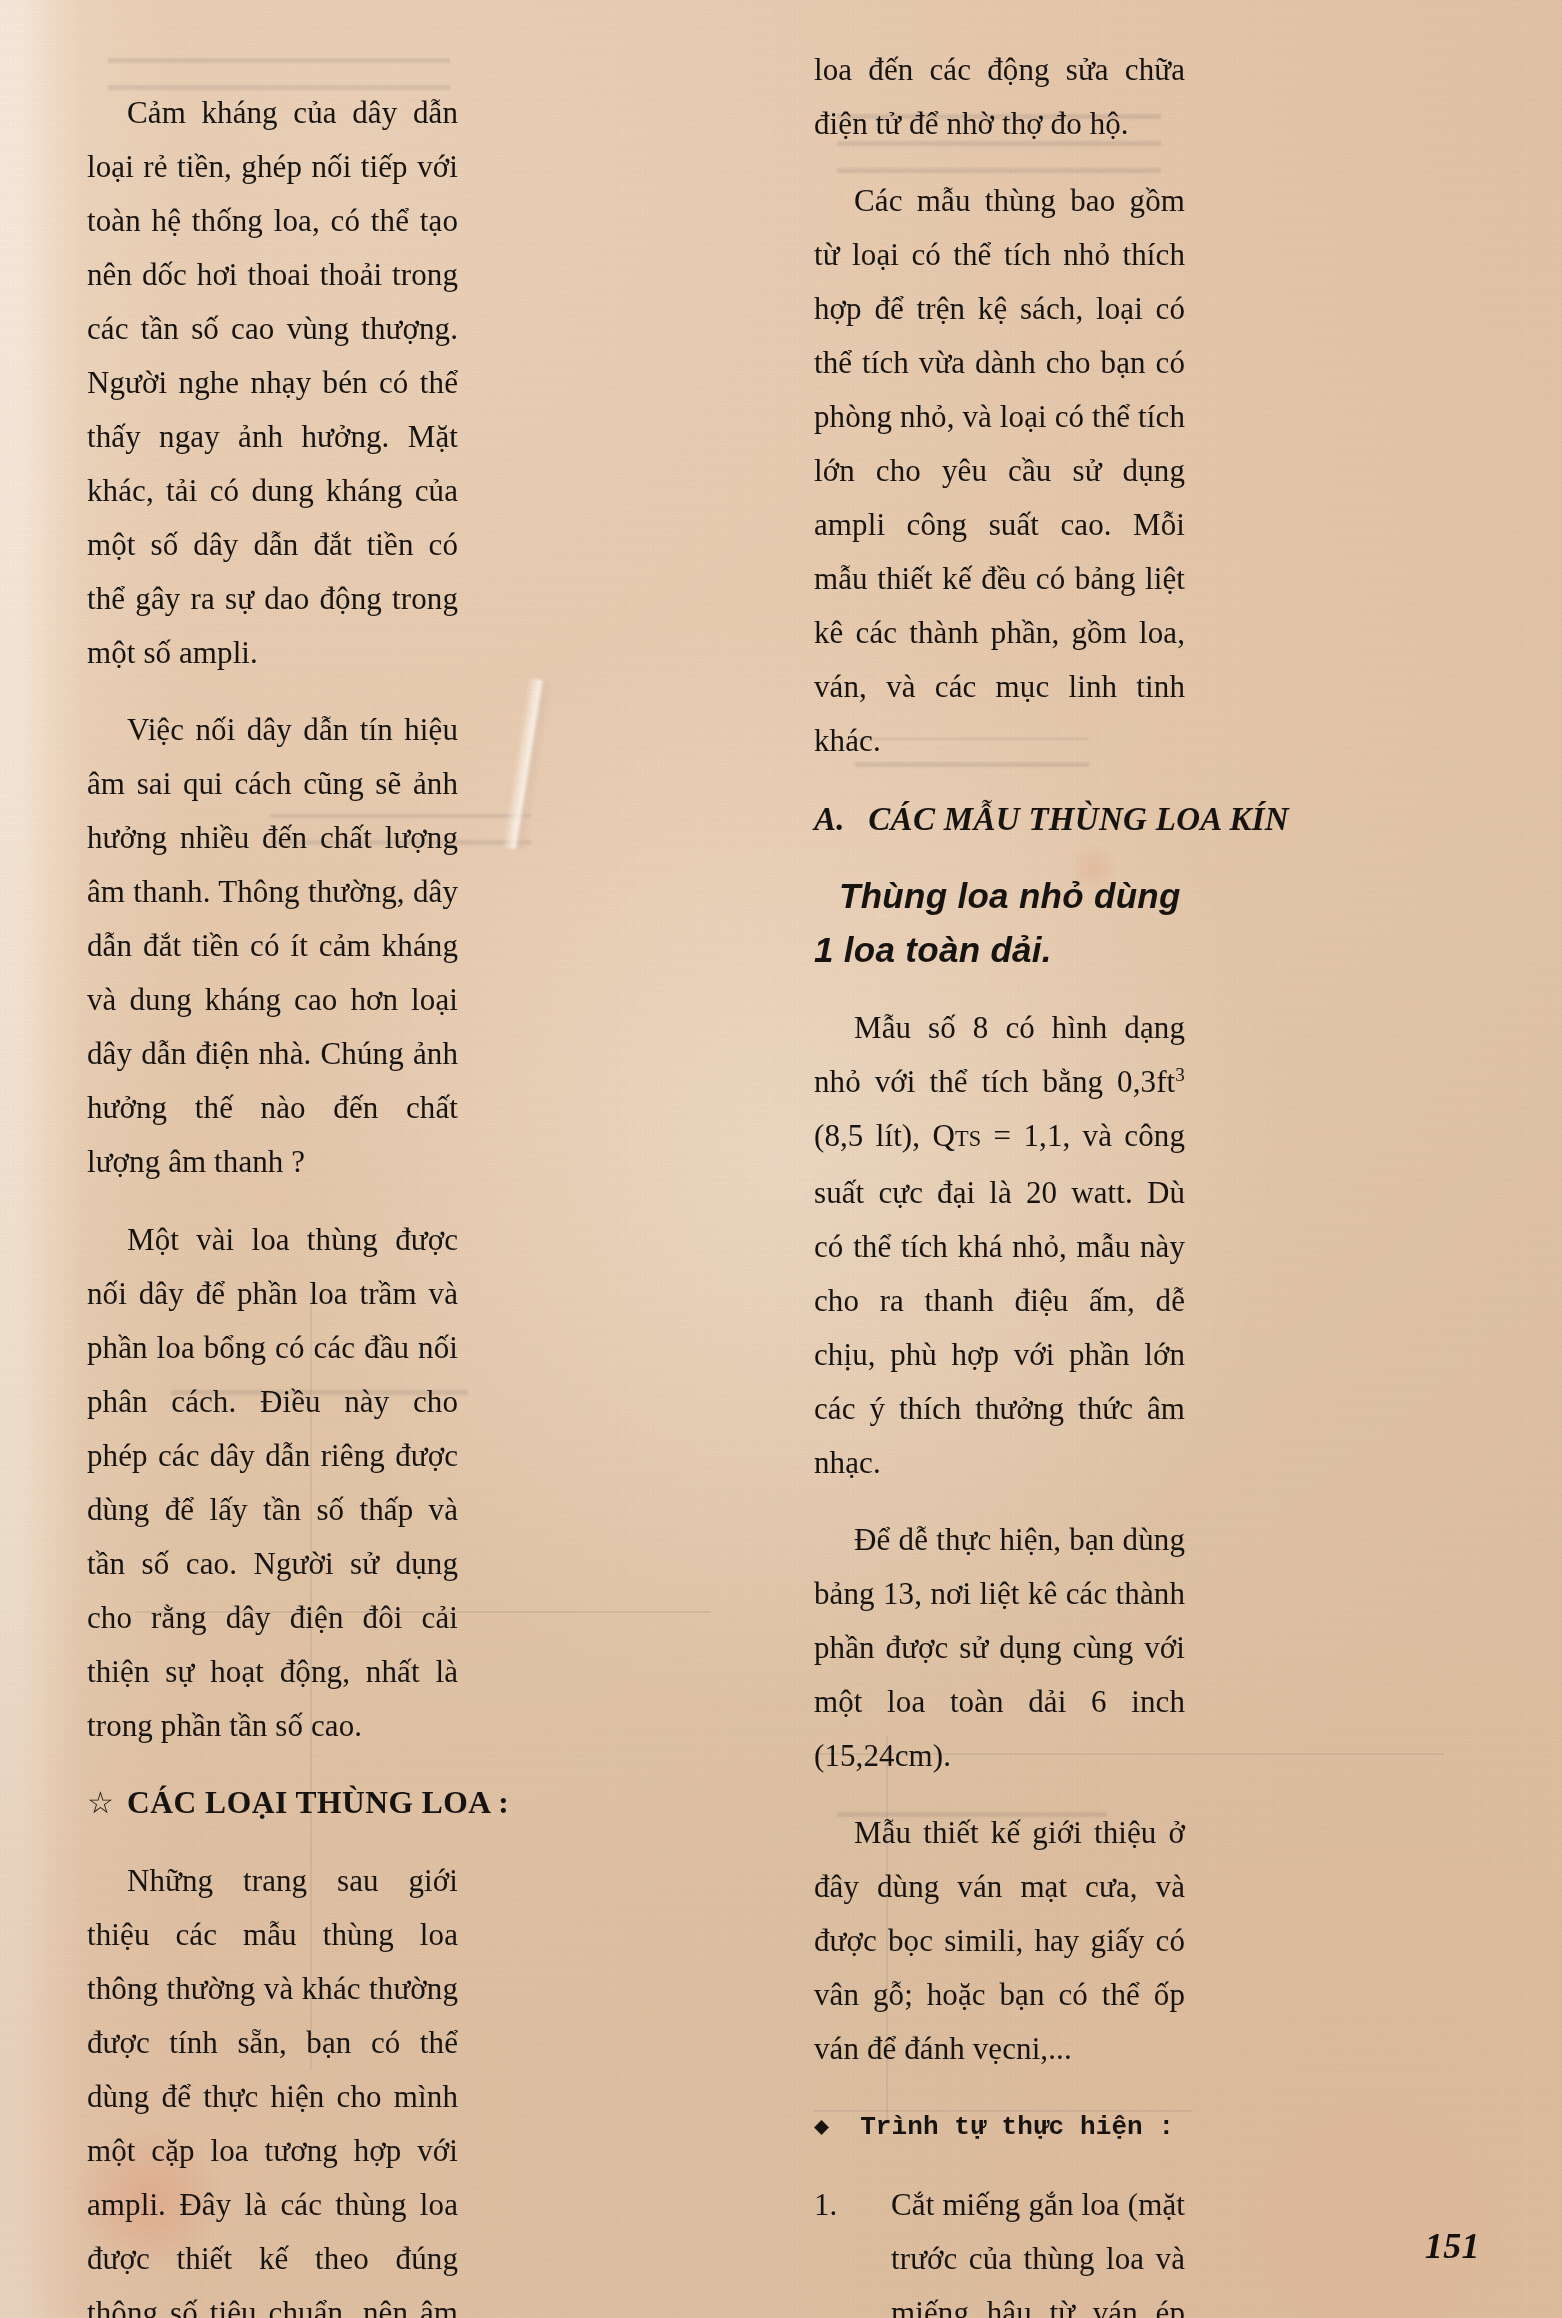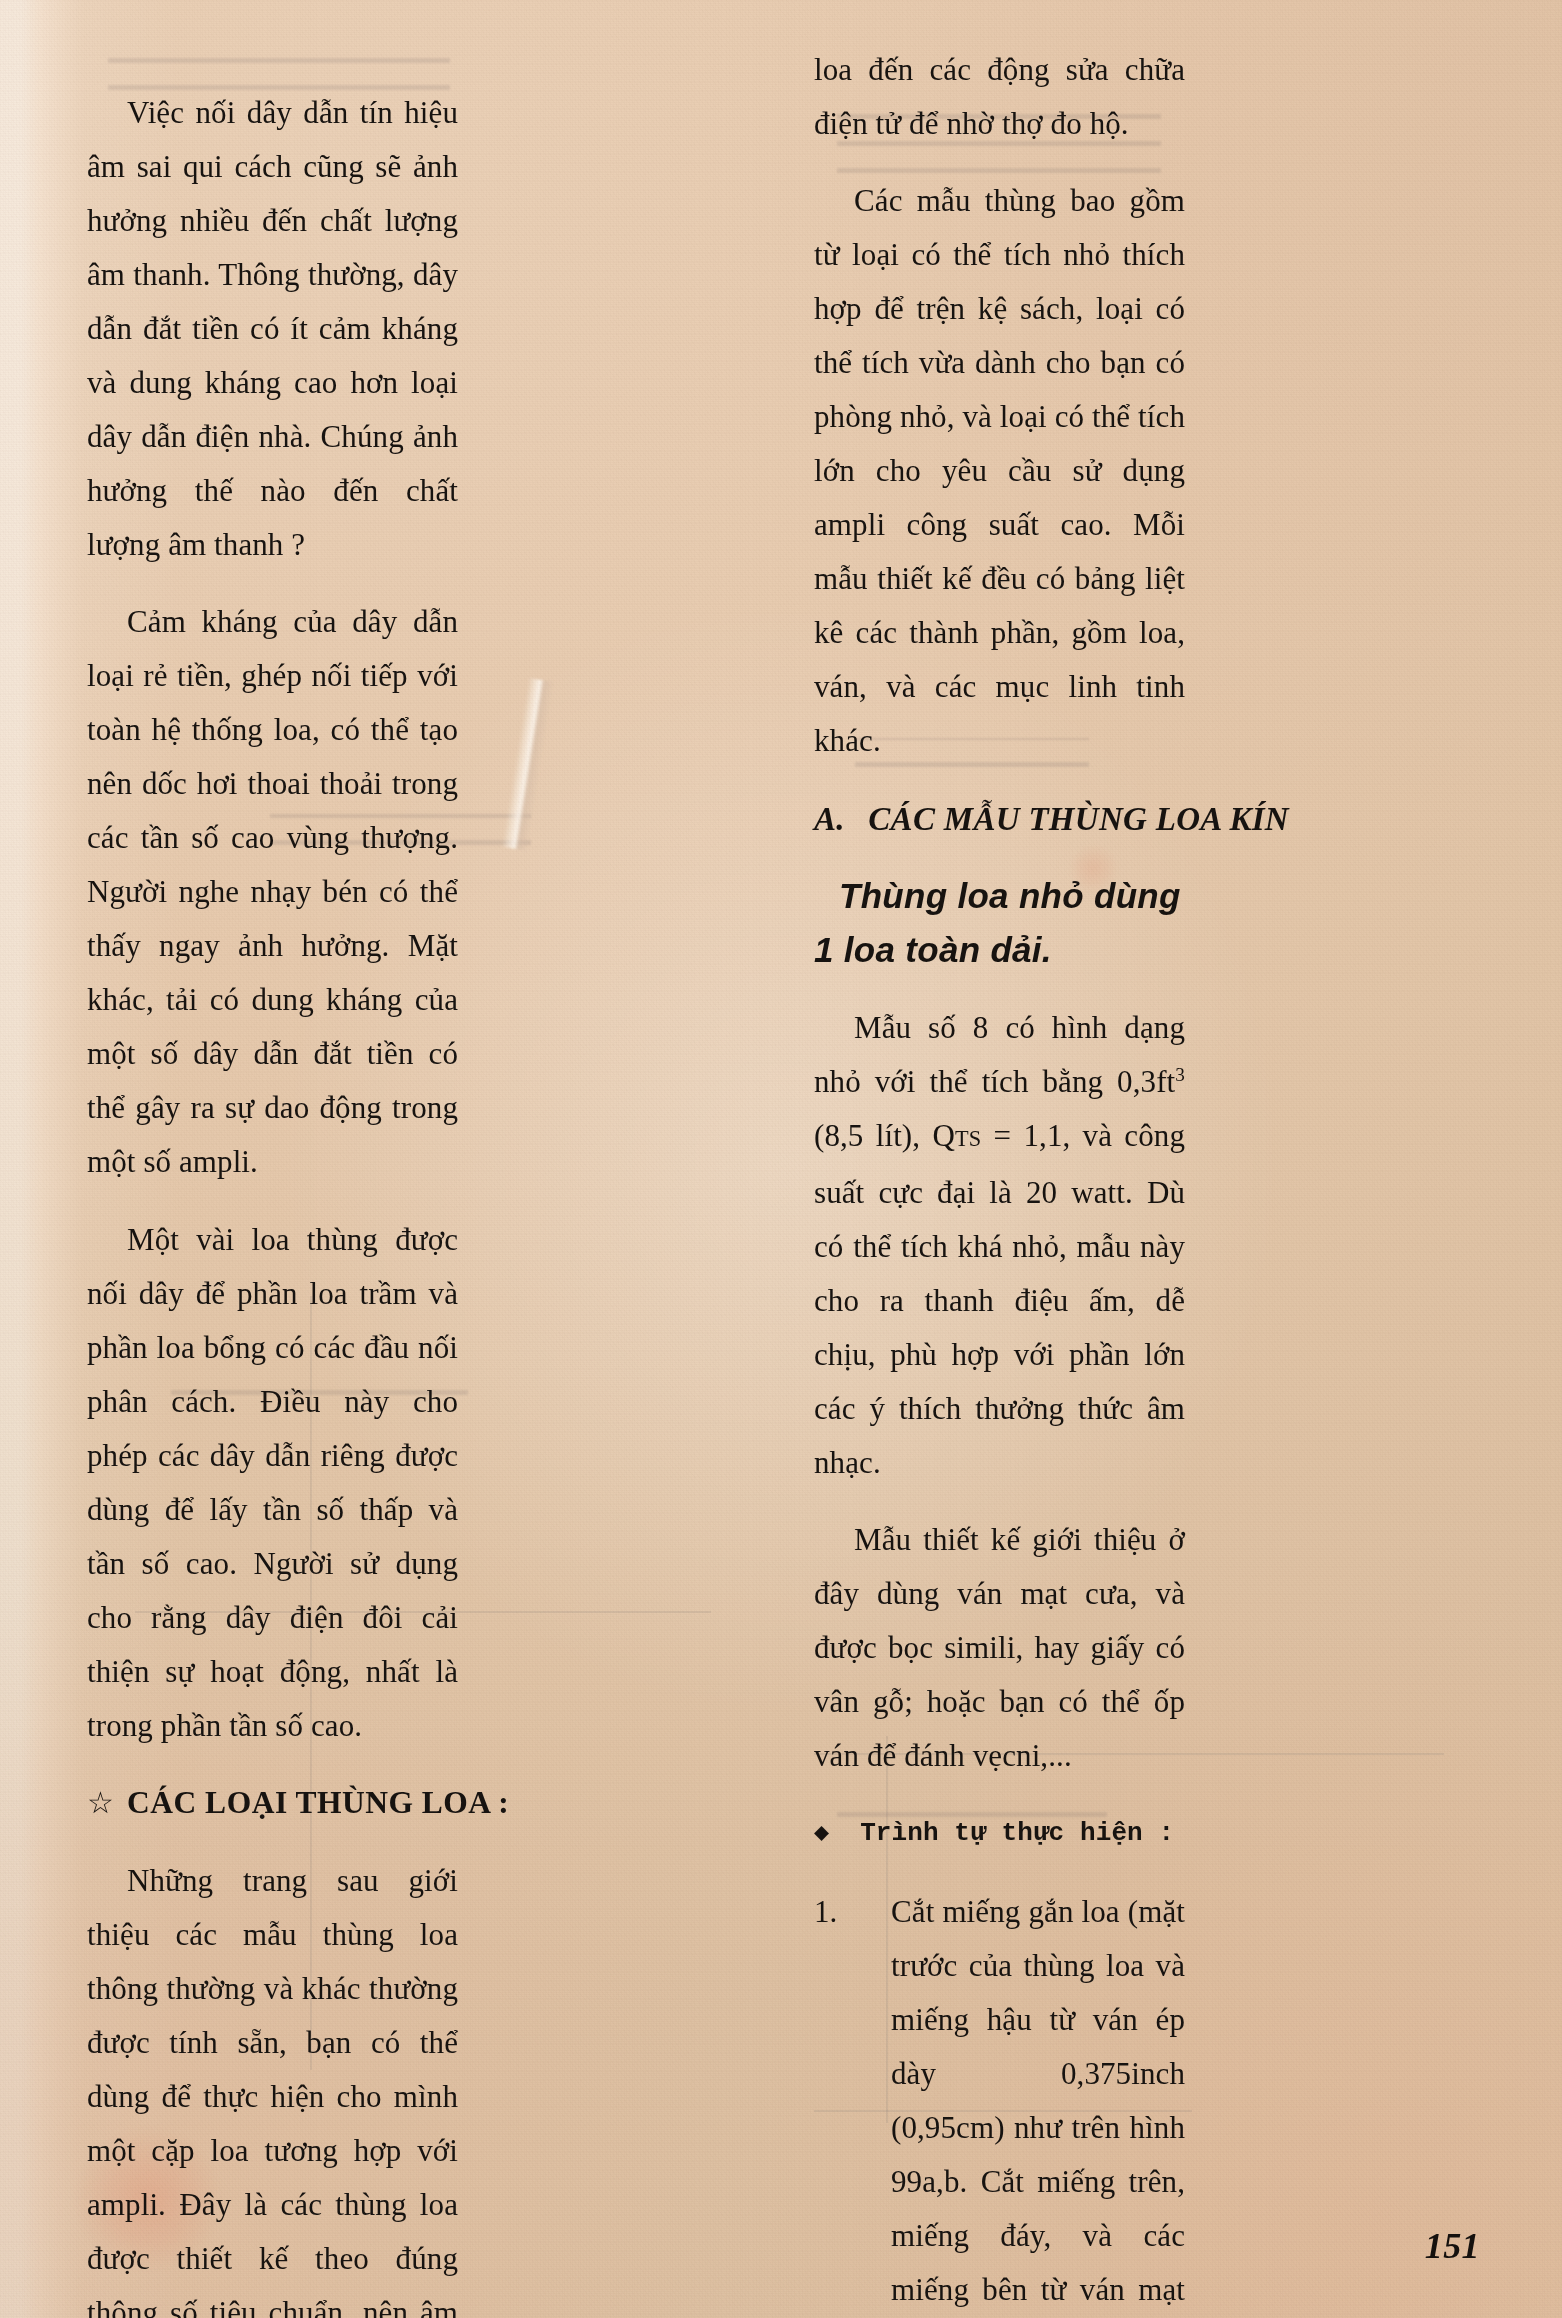--- a/index.html
+++ b/index.html
@@ -169,22 +169,22 @@
 
   <div class="crease" style="left:515px;top:679px;width:27px;height:171px;transform:rotate(9deg);"></div>
 
   <div class="stain" style="left:54px;top:2105px;width:189px;height:189px;"></div>
   <div class="stain" style="left:1062px;top:837px;width:63px;height:63px;opacity:.55;"></div>
 
   <div class="grain"></div>
 
   <div class="col" id="col-left">
 
+    <p class="para indent">Cảm kháng của dây dẫn loại rẻ tiền, ghép nối tiếp với toàn hệ thống loa, có thể tạo nên dốc hơi thoai thoải trong các tần số cao vùng thượng. Người nghe nhạy bén có thể thấy ngay ảnh hưởng. Mặt khác, tải có dung kháng của một số dây dẫn đắt tiền có thể gây ra sự dao động trong một số ampli.</p>
     <p class="para indent">Việc nối dây dẫn tín hiệu âm sai qui cách cũng sẽ ảnh hưởng nhiều đến chất lượng âm thanh. Thông thường, dây dẫn đắt tiền có ít cảm kháng và dung kháng cao hơn loại dây dẫn điện nhà. Chúng ảnh hưởng thế nào đến chất lượng âm thanh ?</p>
-    <p class="para indent">Cảm kháng của dây dẫn loại rẻ tiền, ghép nối tiếp với toàn hệ thống loa, có thể tạo nên dốc hơi thoai thoải trong các tần số cao vùng thượng. Người nghe nhạy bén có thể thấy ngay ảnh hưởng. Mặt khác, tải có dung kháng của một số dây dẫn đắt tiền có thể gây ra sự dao động trong một số ampli.</p>
     <p class="para indent">Một vài loa thùng được nối dây để phần loa trầm và phần loa bổng có các đầu nối phân cách. Điều này cho phép các dây dẫn riêng được dùng để lấy tần số thấp và tần số cao. Người sử dụng cho rằng dây điện đôi cải thiện sự hoạt động, nhất là trong phần tần số cao.</p>
 
     <p class="para h-star">
       <span class="star">☆</span><span>CÁC LOẠI THÙNG LOA :</span>
     </p>
 
     <p class="para indent">Những trang sau giới thiệu các mẫu thùng loa thông thường và khác thường được tính sẵn, bạn có thể dùng để thực hiện cho mình một cặp loa tương hợp với ampli. Đây là các thùng loa được thiết kế theo đúng thông số tiêu chuẩn, nên âm thanh ra có chất lượng khá cao. Có thể việc thực hiện theo các mẫu này sẽ trở nên khó đối với bạn, vì các loa trong tay không có những thông số như yêu cầu. Trong trường hợp như vậy, bạn tiến hành việc xác định các thông số theo cách hướng dẫn ở chương 8, trang 233. Hoặc nếu không có các dụng cụ đo thích hợp, bạn có thể đem</p>
   </div>
 
   <div class="col" id="col-right">
@@ -194,20 +194,21 @@
 
     <p class="para h-A">
       <span class="letter">A.</span><span>CÁC MẪU THÙNG LOA KÍN</span>
     </p>
 
 
     <p class="para h-italic-sans">Thùng loa nhỏ dùng 1 loa toàn dải.</p>
 
     <p class="para indent"><span>Mẫu số 8 có hình dạng nhỏ với thể tích bằng 0,3ft</span><sup class="ft">3</sup><span> (8,5 lít), </span><span>Q</span><span class="sub">TS</span><span> = 1,1, và công suất cực đại là 20 watt. Dù có thể tích khá nhỏ, mẫu này cho ra thanh điệu ấm, dễ chịu, phù hợp với phần lớn các ý thích thưởng thức âm nhạc.</span></p>
 
+    <p class="para indent">Để dễ thực hiện, bạn dùng bảng 13, nơi liệt kê các thành phần được sử dụng cùng với một loa toàn dải 6 inch (15,24cm).</p>
     <p class="para indent">Mẫu thiết kế giới thiệu ở đây dùng ván mạt cưa, và được bọc simili, hay giấy có vân gỗ; hoặc bạn có thể ốp ván để đánh vẹcni,...</p>
 
     <p class="para h-diamond2">
       <span class="dia">◆</span><span>Trình tự thực hiện :</span>
     </p>
 
     <p class="para numitem">
       <span class="num">1.</span><span>Cắt miếng gắn loa (mặt trước của thùng loa và miếng hậu từ ván ép dày 0,375inch (0,95cm) như trên hình 99a,b. Cắt miếng trên, miếng đáy, và các miếng bên từ ván mạt cưa dày 0,75inch (1,9cm), xem hình 99c,d.</span>
     </p>
   </div>

